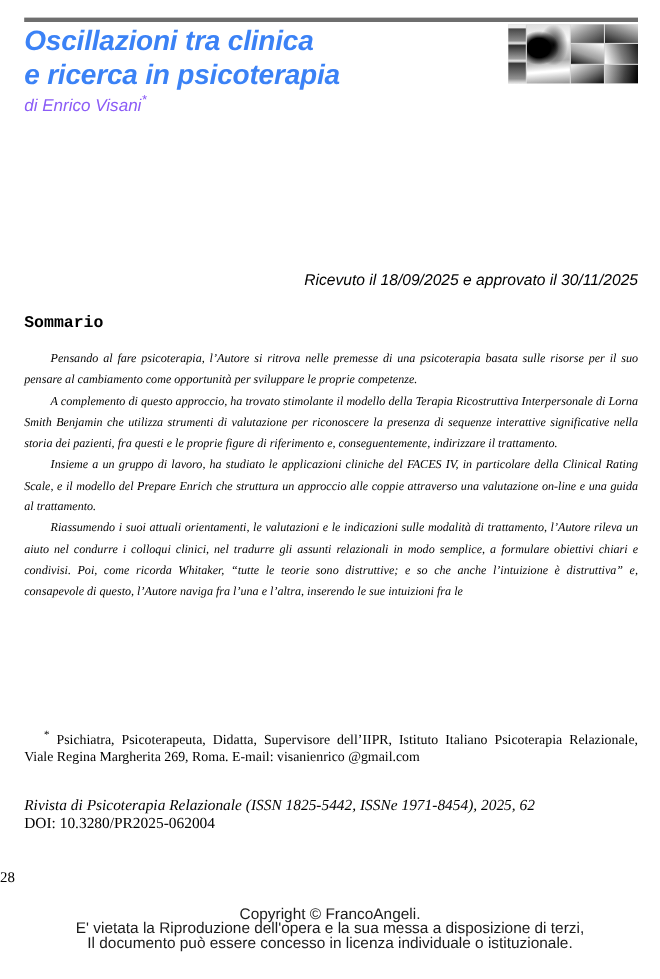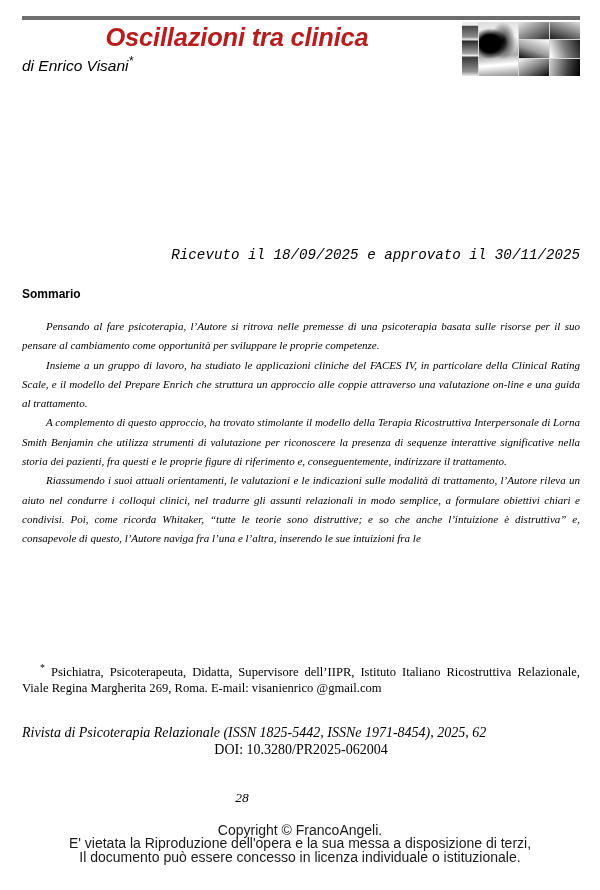--- a/index.html
+++ b/index.html
@@ -48,31 +48,30 @@
     width: 430px;
   }
   .title-line {
     font-family: "Liberation Sans", sans-serif;
     font-weight: bold;
     font-style: italic;
     font-size: 25.5px;
     line-height: 31px;
     letter-spacing: -0.2px;
     white-space: pre;
-    color: #b91c1c;
-    text-align: center;
+    color: #3b82f6;
   }
   .byline {
     font-family: "Liberation Sans", sans-serif;
     font-style: italic;
     font-weight: normal;
     font-size: 15.5px;
     line-height: 20px;
     margin-top: 3px;
-    color: #000000;
+    color: #8b5cf6;
   }
   .byline .star {
     font-size: 12px;
     vertical-align: super;
     line-height: 0;
   }
 
   
   .collage {
     position: absolute;
@@ -118,32 +117,32 @@
         #444444 66%, #8f8f8f 92%, #dcdcdc 100%);
   }
 
   
   .received {
     position: absolute;
     left: 22px;
     top: 246px;
     width: 558px;
     text-align: right;
-    font-family: Liberation Mono, monospace;
+    font-family: Liberation Sans, sans-serif;
     font-style: italic;
     font-size: 14.2px;
     line-height: 18px;
   }
   .sommario {
     position: absolute;
     left: 22px;
     top: 285px;
-    font-family: Liberation Sans, sans-serif;
+    font-family: Liberation Mono, monospace;
     font-weight: bold;
-    font-size: 12px;
+    font-size: 15px;
     line-height: 18px;
   }
   .abstract {
     position: absolute;
     left: 22px;
     top: 317px;
     width: 558px;
     font-family: "Liberation Serif", serif;
     font-style: italic;
     font-size: 11px;
@@ -184,31 +183,29 @@
     font-size: 14px;
     line-height: 16.6px;
   }
   .journal-ref .rivista {
     font-style: italic;
     display: block;
   }
   .journal-ref .doi {
     font-style: normal;
     display: block;
-    text-align: center;
   }
 
   .page-number {
     position: absolute;
     left: 0;
     top: 790px;
     width: 484px;
-    text-align: center;
-    font-family: "Liberation Serif", serif;
-    font-style: italic;
+    text-align: left;
+    font-family: "Liberation Serif", serif;
     font-size: 13.5px;
   }
 
   
   .copyright {
     position: absolute;
     left: 0;
     top: 824px;
     width: 600px;
     text-align: center;
@@ -223,20 +220,21 @@
 <body>
 
 <div class="page">
 
   <div class="masthead">
 
     <div class="top-rule"></div>
 
     <div class="title-block">
       <div class="title-line">Oscillazioni tra clinica</div>
+      <div class="title-line">e ricerca in psicoterapia</div>
       <div class="byline"><span>di Enrico Visani</span><span class="star">*</span></div>
     </div>
 
     <div class="collage">
       <div class="cell strip"></div>
       <div class="cell big-left"></div>
       <div class="cell c-a"></div>
       <div class="cell c-b"></div>
       <div class="cell c-c"></div>
       <div class="cell c-d"></div>
@@ -244,27 +242,27 @@
       <div class="cell c-f"></div>
     </div>
   </div>
 
   <div class="received">Ricevuto il 18/09/2025 e approvato il 30/11/2025</div>
 
   <div class="sommario">Sommario</div>
 
   <div class="abstract">
     <p>Pensando al fare psicoterapia, l’Autore si ritrova nelle premesse di una psicoterapia basata sulle risorse per il suo pensare al cambiamento come opportunità per sviluppare le proprie competenze.</p>
+    <p>A complemento di questo approccio, ha trovato stimolante il modello della Terapia Ricostruttiva Interpersonale di Lorna Smith Benjamin che utilizza strumenti di valutazione per riconoscere la presenza di sequenze interattive significative nella storia dei pazienti, fra questi e le proprie figure di riferimento e, conseguentemente, indirizzare il trattamento.</p>
     <p>Insieme a un gruppo di lavoro, ha studiato le applicazioni cliniche del FACES IV, in particolare della Clinical Rating Scale, e il modello del Prepare Enrich che struttura un approccio alle coppie attraverso una valutazione on-line e una guida al trattamento.</p>
-    <p>A complemento di questo approccio, ha trovato stimolante il modello della Terapia Ricostruttiva Interpersonale di Lorna Smith Benjamin che utilizza strumenti di valutazione per riconoscere la presenza di sequenze interattive significative nella storia dei pazienti, fra questi e le proprie figure di riferimento e, conseguentemente, indirizzare il trattamento.</p>
     <p>Riassumendo i suoi attuali orientamenti, le valutazioni e le indicazioni sulle modalità di trattamento, l’Autore rileva un aiuto nel condurre i colloqui clinici, nel tradurre gli assunti relazionali in modo semplice, a formulare obiettivi chiari e condivisi. Poi, come ricorda Whitaker, “tutte le teorie sono distruttive; e so che anche l’intuizione è distruttiva” e, consapevole di questo, l’Autore naviga fra l’una e l’altra, inserendo le sue intuizioni fra le</p>
   </div>
 
   <div class="footnote">
-    <p><span class="star">*</span> <span>Psichiatra, Psicoterapeuta, Didatta, Supervisore dell’IIPR, Istituto Italiano Ricostruttiva Relazionale, Viale Regina Margherita 269, Roma. E-mail: visanienrico @gmail.com</span></p>
+    <p><span class="star">*</span> <span>Psichiatra, Psicoterapeuta, Didatta, Supervisore dell’IIPR, Istituto Italiano Psicoterapia Relazionale, Viale Regina Margherita 269, Roma. E-mail: visanienrico @gmail.com</span></p>
   </div>
 
   <div class="journal-ref">
     <span class="rivista">Rivista di Psicoterapia Relazionale (ISSN 1825-5442, ISSNe 1971-8454), 2025, 62</span>
     <span class="doi">DOI: 10.3280/PR2025-062004</span>
   </div>
 
   <div class="page-number">28</div>
 
   <div class="copyright">

